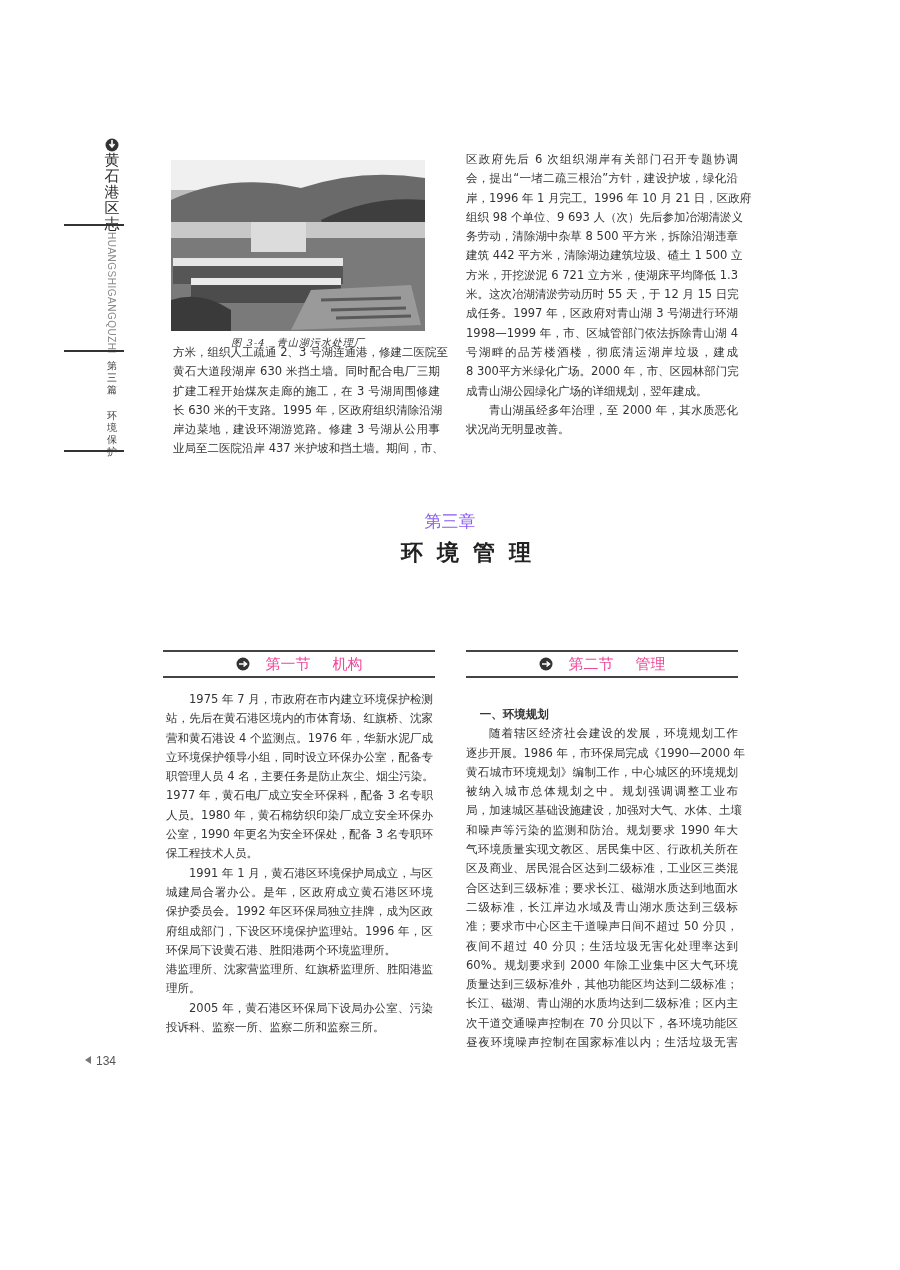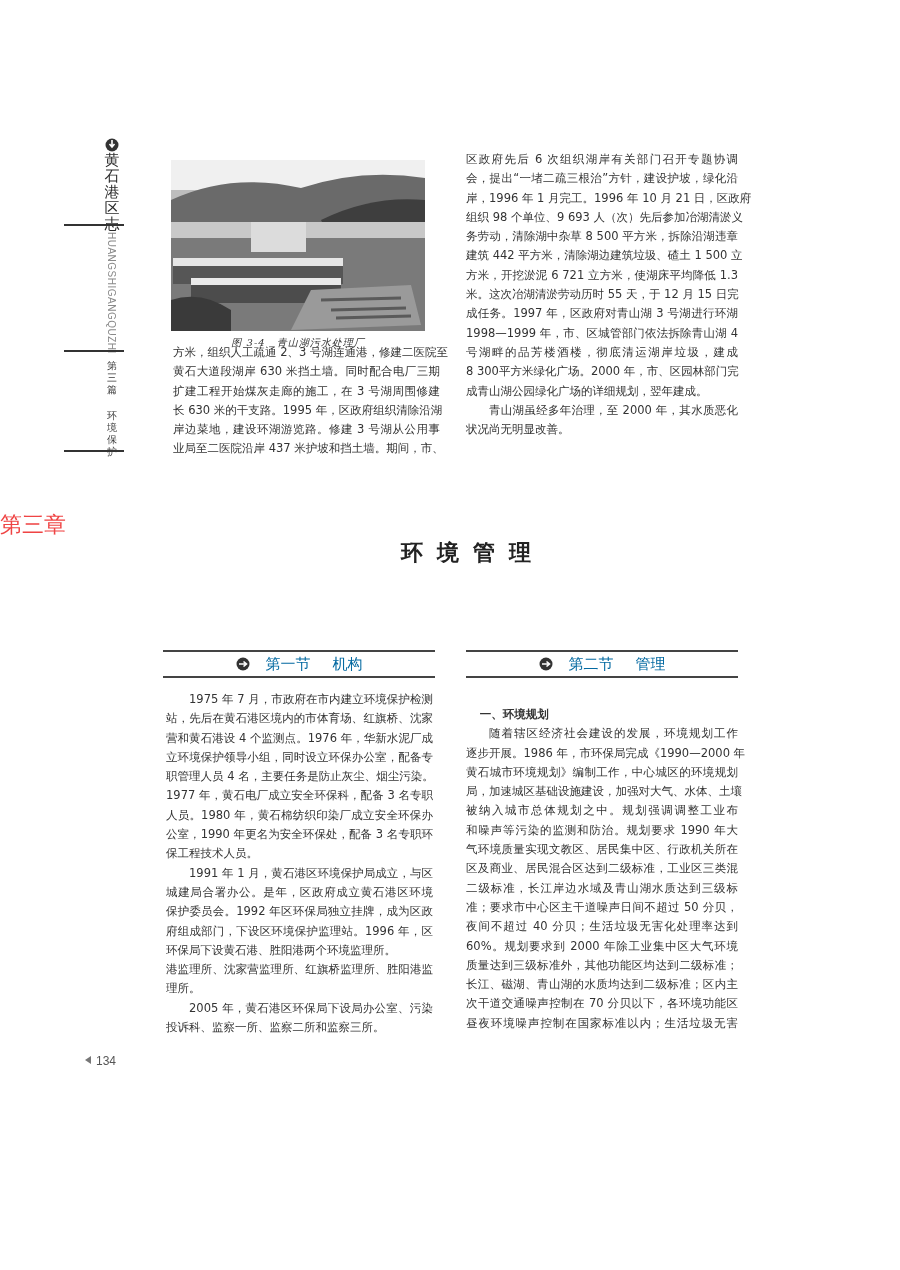--- a/index.html
+++ b/index.html
@@ -32,30 +32,30 @@
   
   .col { position: absolute; font-size: 11.5px; line-height: 19.3px; color: #333;
          text-align: justify; }
   .line { display: block; white-space: nowrap; text-align-last: justify; text-align: justify; }
   .line.last { text-align-last: left; }
 
   #col-top-left { left: 173px; top: 343px; width: 267px; }
   #col-top-right { left: 466px; top: 150px; width: 272px; }
 
   
-  .chapter-num { position: absolute; left: 0; width: 900px; top: 510px; text-align: left;
-                 font-family: "DejaVu Serif", serif; font-size: 22px; color: #ef4444; }
+  .chapter-num { position: absolute; left: 0; width: 900px; top: 510px; text-align: center;
+                 font-family: "DejaVu Serif", serif; font-size: 17px; color: #8b5cf6; }
   .chapter-title { position: absolute; left: 16px; width: 900px; top: 538px; text-align: center;
                    font-size: 22px; font-weight: bold; color: #222; letter-spacing: 14px;
                    padding-left: 14px; box-sizing: border-box; }
 
   
   .sec-head { position: absolute; height: 24px; border-top: 2px solid #444;
               border-bottom: 2px solid #444; display: flex; align-items: center;
-              justify-content: center; font-size: 15px; color: #0369a1; }
+              justify-content: center; font-size: 15px; color: #ec4899; }
   .sec-icon { width: 14px; height: 14px; margin-right: 16px; display: inline-block; }
   .sec-head .num { margin-right: 22px; }
   #sec1 { left: 163px; top: 650px; width: 272px; }
   #sec2 { left: 466px; top: 650px; width: 272px; }
 
   #col-bottom-left { left: 166px; top: 680px; width: 267px; margin-top: 10px; }
   #col-bottom-right { left: 466px; top: 685px; width: 272px; margin-top: 20px; }
   .subhead { font-weight: bold; font-family: "DejaVu Serif", serif; font-size: 11.5px;
              padding-left: 1.2em; display: block; }
 
@@ -186,25 +186,26 @@
 
   <span class="line" style="padding-left:2em">2005 年，黄石港区环保局下设局办公室、污染</span>
   <span class="line last">投诉科、监察一所、监察二所和监察三所。</span>
 </div>
 
 <div class="col" id="col-bottom-right">
   <span class="subhead">一、环境规划</span>
   <span class="line" style="padding-left:2em">随着辖区经济社会建设的发展，环境规划工作</span>
   <span class="line">逐步开展。1986 年，市环保局完成《1990—2000 年</span>
   <span class="line">黄石城市环境规划》编制工作，中心城区的环境规划</span>
+  <span class="line">被纳入城市总体规划之中。规划强调调整工业布</span>
   <span class="line">局，加速城区基础设施建设，加强对大气、水体、土壤</span>
-  <span class="line">被纳入城市总体规划之中。规划强调调整工业布</span>
   <span class="line">和噪声等污染的监测和防治。规划要求 1990 年大</span>
   <span class="line">气环境质量实现文教区、居民集中区、行政机关所在</span>
   <span class="line">区及商业、居民混合区达到二级标准，工业区三类混</span>
+  <span class="line">合区达到三级标准；要求长江、磁湖水质达到地面水</span>
   <span class="line">二级标准，长江岸边水域及青山湖水质达到三级标</span>
   <span class="line">准；要求市中心区主干道噪声日间不超过 50 分贝，</span>
   <span class="line">夜间不超过 40 分贝；生活垃圾无害化处理率达到</span>
   <span class="line">60%。规划要求到 2000 年除工业集中区大气环境</span>
   <span class="line">质量达到三级标准外，其他功能区均达到二级标准；</span>
   <span class="line">长江、磁湖、青山湖的水质均达到二级标准；区内主</span>
   <span class="line">次干道交通噪声控制在 70 分贝以下，各环境功能区</span>
   <span class="line">昼夜环境噪声控制在国家标准以内；生活垃圾无害</span>
 </div>
 

